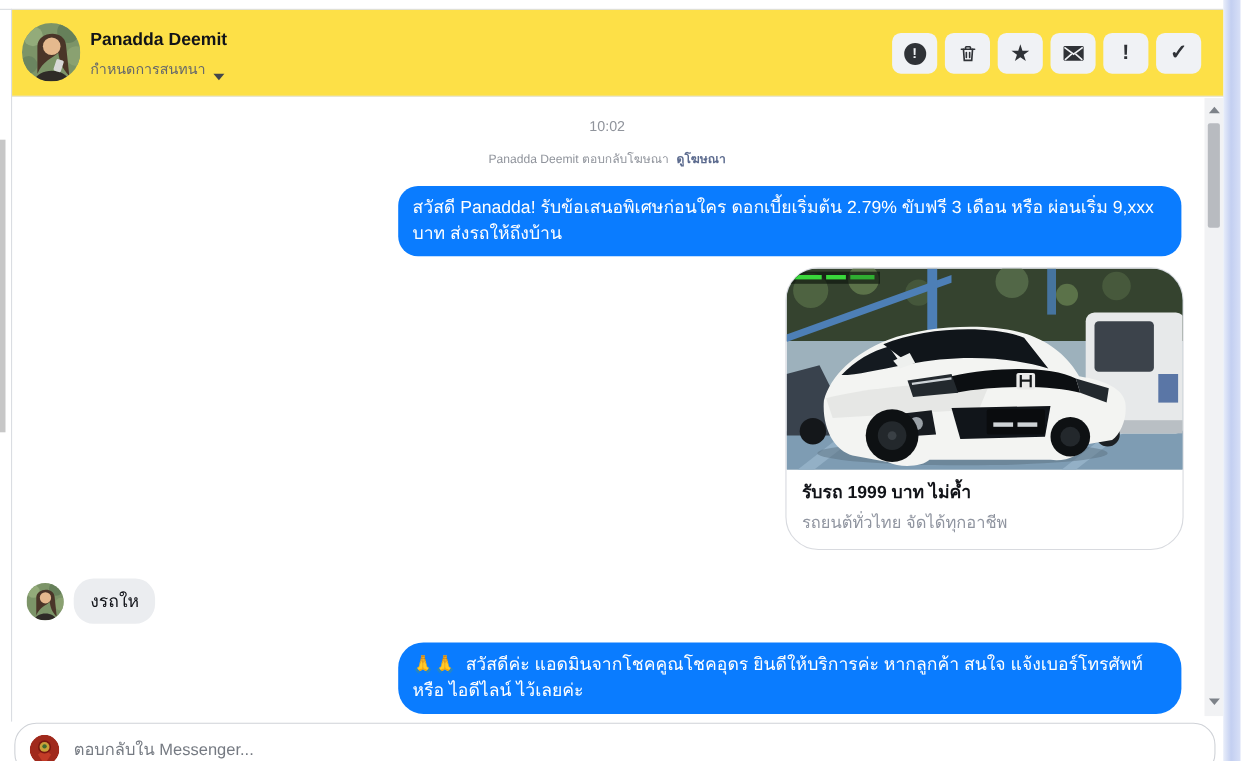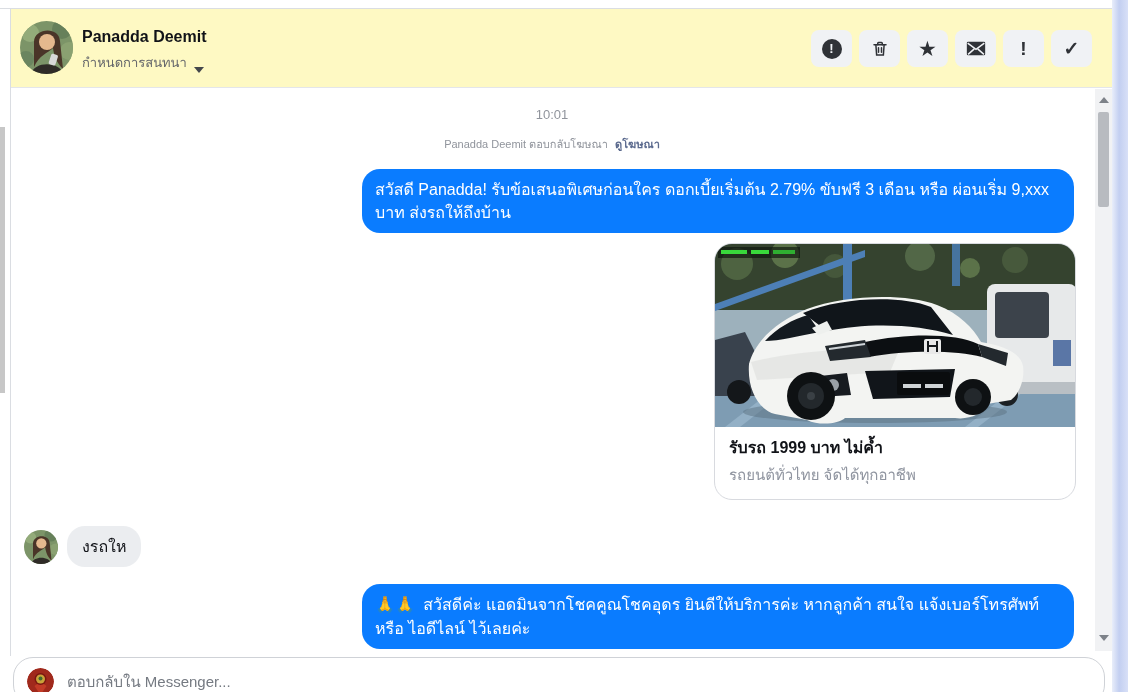--- a/index.html
+++ b/index.html
@@ -8,21 +8,21 @@
   .stage { position:relative; width:1128px; height:692px; background:#fff; overflow:hidden; }
 
   
   .top-line { position:absolute; left:0; top:8px; width:1112px; height:1px; background:#dadde2; }
   .card-left-border { position:absolute; left:10px; top:8px; width:1px; height:648px; background:#dadde2; }
   .left-strip { position:absolute; left:0; top:127px; width:5px; height:266px; background:#c7c7c7; }
   .right-strip { position:absolute; right:0; top:0; width:16px; height:692px;
     background:linear-gradient(90deg,#e9eefa 0%,#c3cff1 45%,#d8e0f7 100%); }
 
   
-  .header { position:absolute; left:11px; top:9px; width:1101px; height:79px; background:#fef9c3;
+  .header { position:absolute; left:11px; top:9px; width:1101px; height:79px; background:#fde047;
     border-bottom:1px solid #e4e6ea; }
   .h-avatar { position:absolute; left:9px; top:12px; width:53px; height:53px; border-radius:50%;
     overflow:hidden; }
   .h-name { position:absolute; left:71px; top:19px; font-size:16px; font-weight:bold; color:#111318; }
   .h-sub { position:absolute; left:71px; top:43px; font-size:13px; color:#65676b; display:flex; align-items:flex-end; }
   .caret-down { display:inline-block; width:0; height:0; margin-left:7px; border-left:5px solid transparent;
     border-right:5px solid transparent; border-top:6px solid #44474c; }
   .h-actions { position:absolute; right:20px; top:21px; display:flex; gap:7px; }
   .icon-btn { width:41px; height:37px; border:none; border-radius:8px; background:#f0f2f5; cursor:pointer;
     display:flex; align-items:center; justify-content:center; color:#2f3237; }
@@ -33,29 +33,29 @@
 
   
   .messages { position:absolute; left:11px; top:89px; width:1082px; display:flex; flex-direction:column; }
   .timestamp { align-self:center; margin-top:18px; font-size:13px; color:#90949c; }
   .context { align-self:center; margin-top:13px; font-size:11px; color:#90949c; }
   .context .ctx-link { font-weight:bold; color:#5b6a8e; margin-left:4px; cursor:pointer; }
   .bubble-out { align-self:flex-end; margin:16px 19px 0 0; max-width:712px; background:#0a7cff; color:#fff;
     padding:9px 13px; border-radius:18px; font-size:16px; line-height:1.45; }
   .bubble-out .emoji { color:#e8b64c; margin-right:4px; }
   .ad-card { align-self:flex-end; margin:10px 17px 0 0; width:362px; border:1px solid #d8dadf;
-    border-radius:18px; overflow:hidden; background:#fff; cursor:pointer; }
+    border-radius:30px; overflow:hidden; background:#fff; cursor:pointer; }
   .ad-img { display:block; width:362px; height:183px; }
   .ad-text { padding:8px 14px 12px; }
   .ad-title { font-size:16px; font-weight:bold; color:#111318; }
   .ad-sub { font-size:15px; color:#9095a0; margin-top:3px; }
   .in-row { align-self:flex-start; display:flex; align-items:center; gap:9px; margin:26px 0 0 13px; }
   .in-avatar { width:34px; height:34px; border-radius:50%; overflow:hidden; flex:0 0 auto; }
   .bubble-in { background:#ebedf0; color:#111318; padding:8px 15px; border-radius:18px; font-size:16px; }
-  .bubble-out.second { margin-top:17px; }
+  .bubble-out.second { margin-top:17px;border-radius:23px; }
   .footer-note { align-self:flex-end; margin:13px 48px 0 0; font-size:11px; color:#9aa0a8; }
 
   
   .sb-track { position:absolute; right:16px; top:89px; width:17px; height:562px; background:#f1f2f4; }
   .sb-thumb { position:absolute; left:3px; top:23px; width:11px; height:95px; background:#b8bbc0; border-radius:2px; cursor:pointer; }
   .sb-up, .sb-down { position:absolute; left:4px; width:0; height:0; cursor:pointer;
     border-left:5px solid transparent; border-right:5px solid transparent; }
   .sb-up { top:8px; border-bottom:6px solid #7d8289; }
   .sb-down { bottom:10px; border-top:6px solid #7d8289; }
 
@@ -122,21 +122,21 @@
         <span class="glyph">!</span>
       </button>
       <button class="icon-btn">
         <span class="glyph">✓</span>
       </button>
     </div>
   </div>
 
   <div class="messages">
 
-    <div class="timestamp">10:01</div>
+    <div class="timestamp">10:02</div>
 
     <div class="context">
       <span>Panadda Deemit ตอบกลับโฆษณา</span>
       <span class="ctx-link">ดูโฆษณา</span>
     </div>
 
     <div class="bubble-out">
       <span>สวัสดี Panadda! รับข้อเสนอพิเศษก่อนใคร ดอกเบี้ยเริ่มต้น 2.79%  ขับฟรี 3 เดือน หรือ ผ่อนเริ่ม 9,xxx บาท ส่งรถให้ถึงบ้าน</span>
     </div>
 

